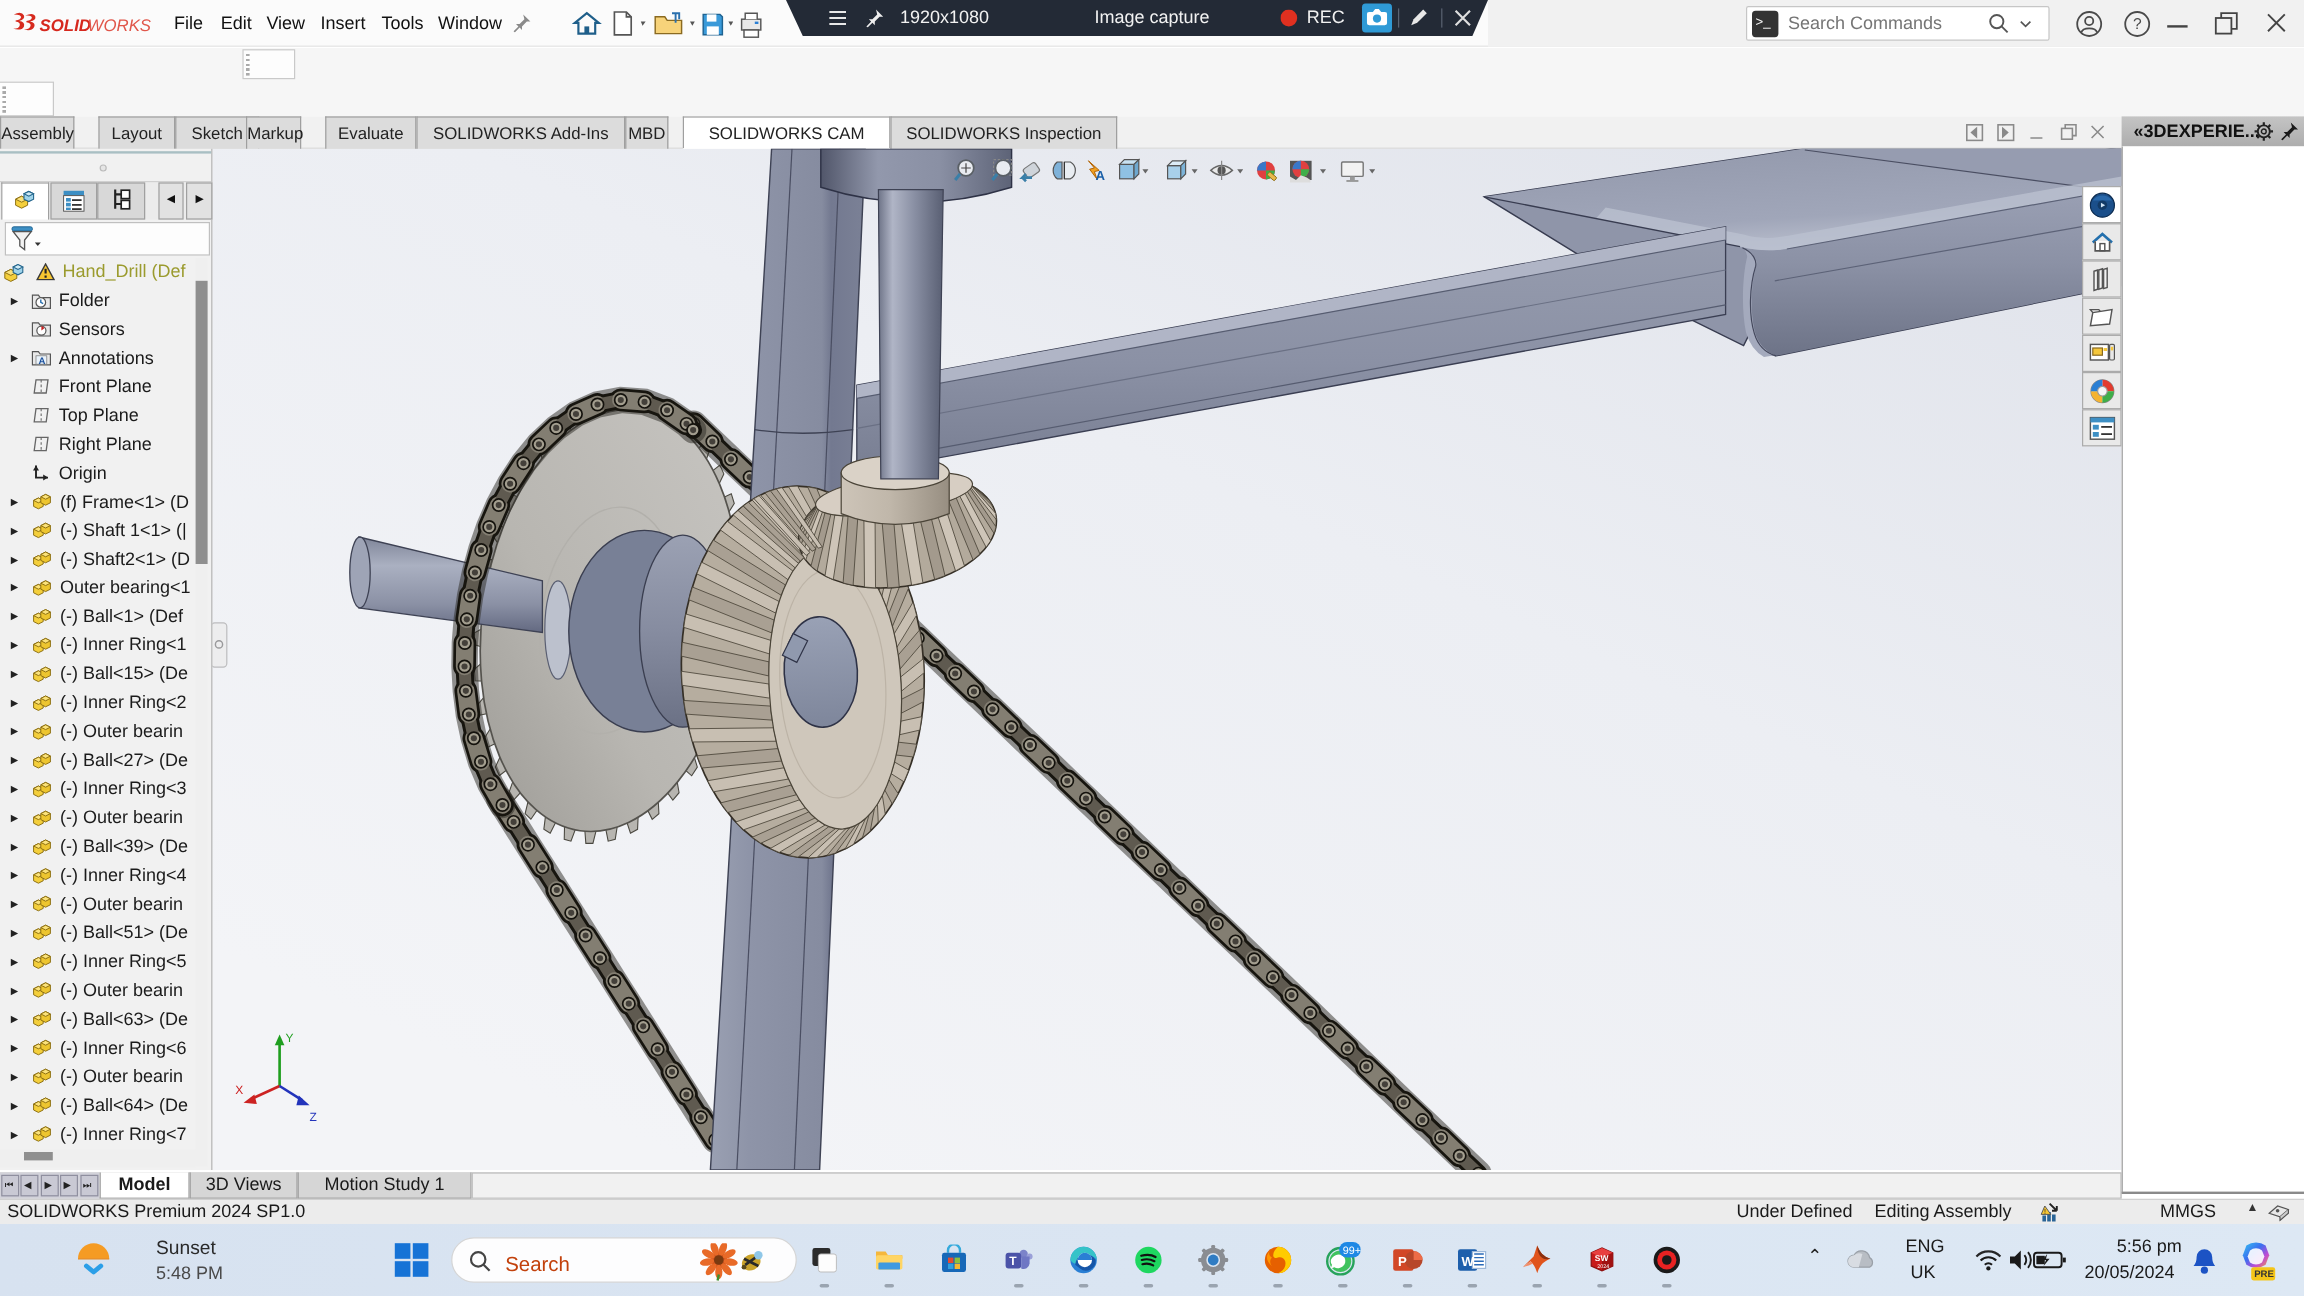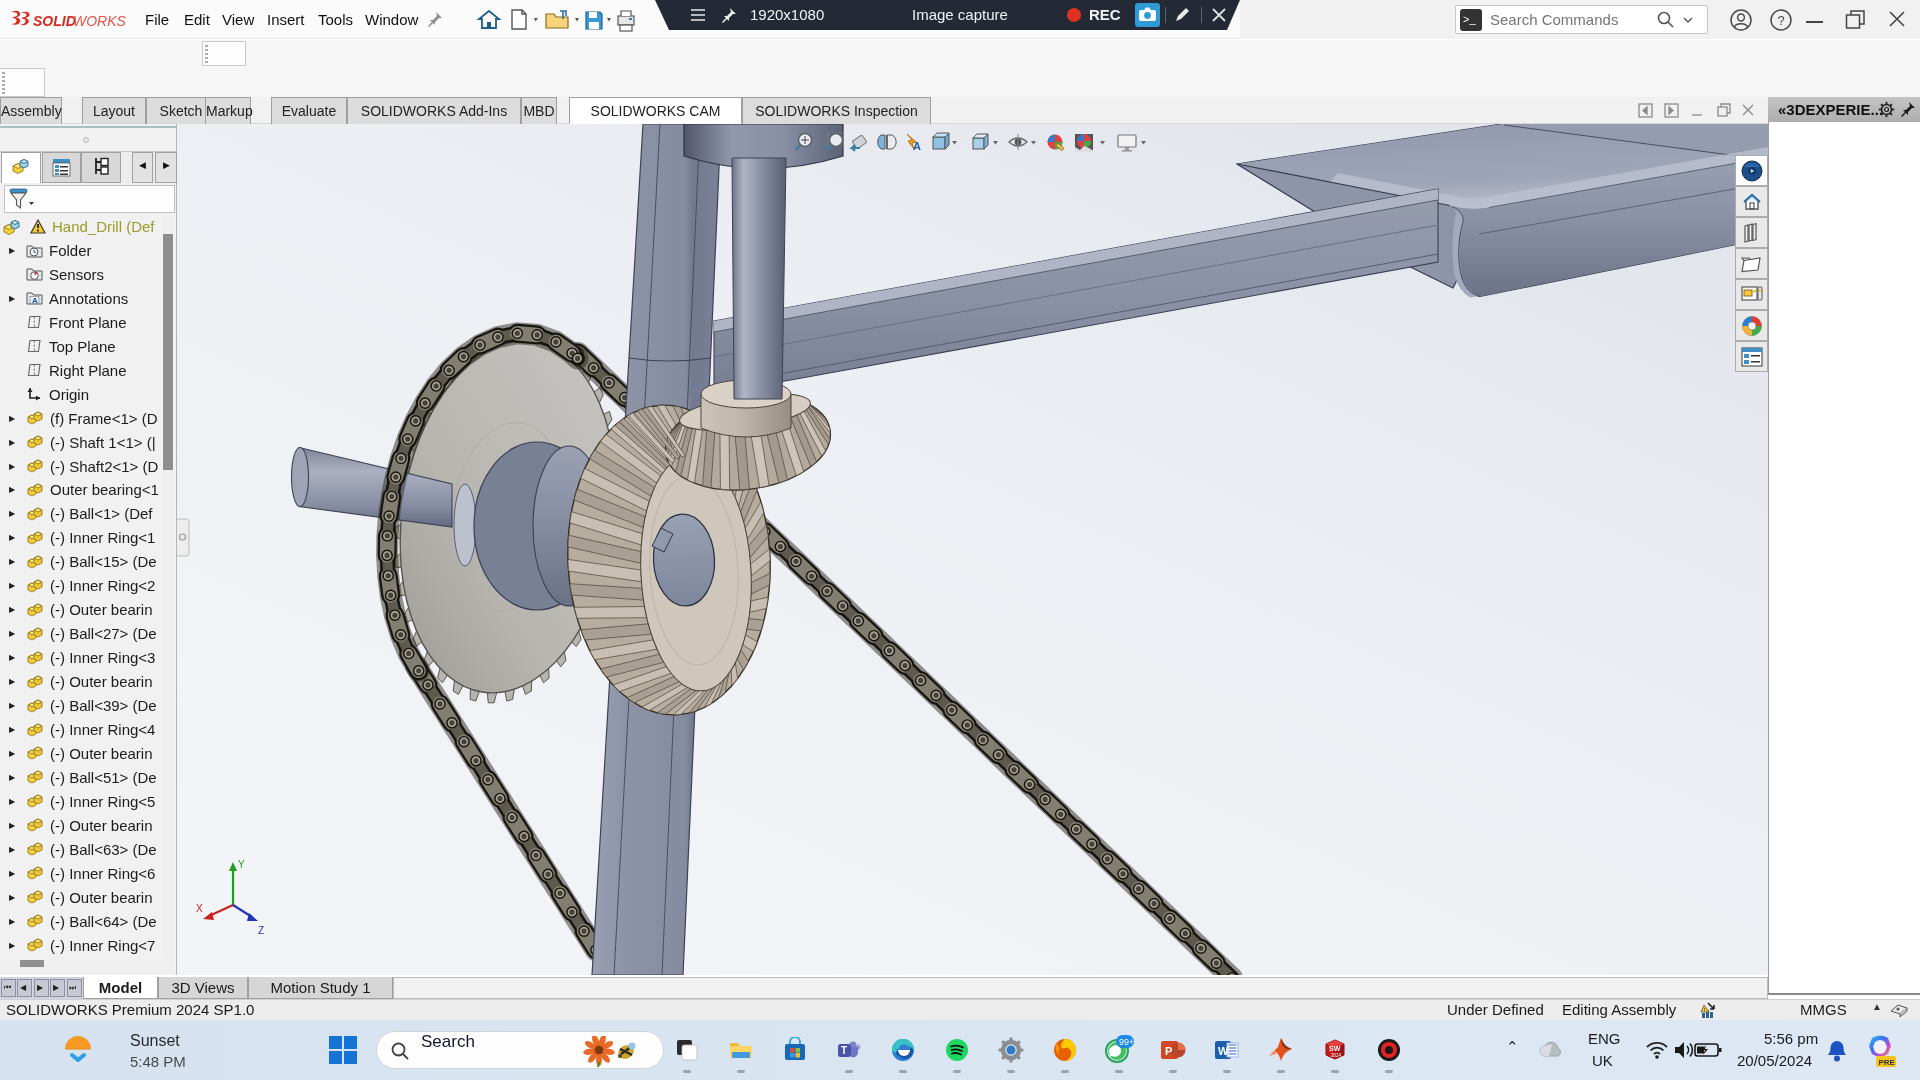--- a/index.html
+++ b/index.html
@@ -82,21 +82,21 @@
         <path d="M0,2 l14,0 M0,7 l14,0 M0,12 l14,0" stroke="#e8e8e8" stroke-width="1.6"></path>
       </svg>
 <svg class="abs" style="left:66px;top:7px" width="16" height="16" viewBox="0 0 16 16">
         <path d="M9,1 l6,6 -3,0 -4,4 0,3 -2,-2 -4,4 -1,-1 4,-4 -2,-2 3,0 4,-4 Z" fill="#eee"></path>
       </svg>
 <span class="t" style="left:95px">1920x1080</span>
 <span class="t" style="left:257px">Image capture</span>
 <svg class="abs" style="left:412px;top:8px" width="15" height="15">
         <circle cx="7" cy="7" r="7" fill="#e03020"></circle>
       </svg>
-<span class="t" style="left:434px;font-weight:bold">REC</span>
+<span class="t" style="left:434px;font-weight:normal">REC</span>
 <div class="abs" style="left:480px;top:3px;width:25px;height:24px;background:#2f9ad6;border-radius:3px"><svg style="margin:4px 0 0 4px" width="17" height="15" viewBox="0 0 17 15">
           <rect x="0" y="3" width="17" height="11" rx="2" fill="#fff"></rect>
           <path d="M5,3 l2,-2.5 3,0 2,2.5" fill="#fff"></path>
           <circle cx="8.5" cy="8.5" r="3.4" fill="#2f9ad6"></circle>
         </svg></div>
 <div class="abs" style="left:510px;top:7px;width:1px;height:16px;background:#5a6372"></div>
 <svg class="abs" style="left:519px;top:7px" width="16" height="16" viewBox="0 0 16 16">
         <path d="M2,14 l2,-5 8,-8 3,3 -8,8 Z" fill="#e8e8e8"></path>
       </svg>
 <div class="abs" style="left:546px;top:7px;width:1px;height:16px;background:#5a6372"></div>
@@ -1332,21 +1332,21 @@
         <rect x="16" y="1" width="13" height="13"></rect>
         <rect x="1" y="16" width="13" height="13"></rect>
         <rect x="16" y="16" width="13" height="13"></rect>
       </g>
     </svg>
     <div class="abs" style="left:376px;top:11px;width:288px;height:38px;background:#fdfdfe;border:1px solid #d5d5d5;border-radius:19px">
 <svg class="abs" style="left:13px;top:9px" width="20" height="20" viewBox="0 0 20 20">
         <circle cx="8.5" cy="8.5" r="6" fill="none" stroke="#444" stroke-width="1.8"></circle>
         <line x1="13" y1="13" x2="18" y2="18" stroke="#444" stroke-width="1.8"></line>
       </svg>
-<span class="abs" style="left:44px;top:0;font-size:17px;color:#0f172a">Search</span>
+<span class="abs" style="left:44px;top:12px;font-size:17px;color:#c2410c">Search</span>
 <svg class="abs" style="left:206px;top:4px" width="32" height="32" viewBox="0 0 32 32">
         <circle cx="16" cy="14" r="7" fill="#c8501e"></circle>
         <g fill="#e86a28">
           <ellipse cx="16" cy="24" rx="3" ry="6" transform="rotate(0 16 14)"></ellipse>
           <ellipse cx="16" cy="24" rx="3" ry="6" transform="rotate(40 16 14)"></ellipse>
           <ellipse cx="16" cy="24" rx="3" ry="6" transform="rotate(80 16 14)"></ellipse>
           <ellipse cx="16" cy="24" rx="3" ry="6" transform="rotate(120 16 14)"></ellipse>
           <ellipse cx="16" cy="24" rx="3" ry="6" transform="rotate(160 16 14)"></ellipse>
           <ellipse cx="16" cy="24" rx="3" ry="6" transform="rotate(200 16 14)"></ellipse>
           <ellipse cx="16" cy="24" rx="3" ry="6" transform="rotate(240 16 14)"></ellipse>

